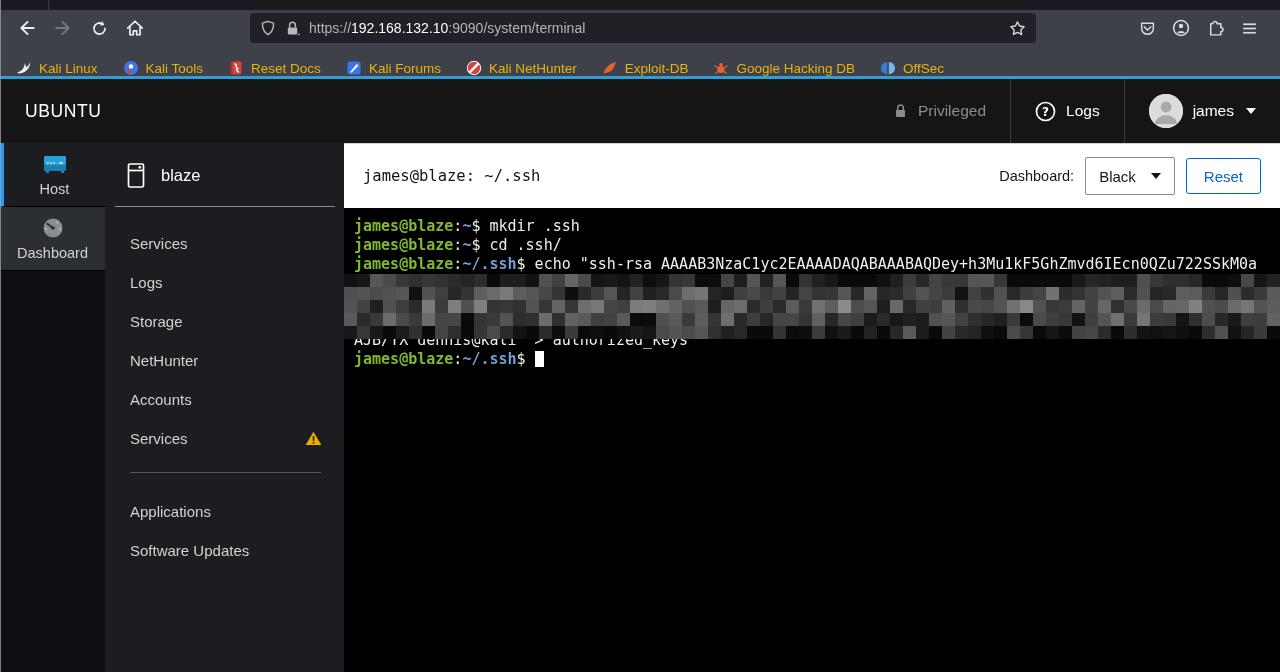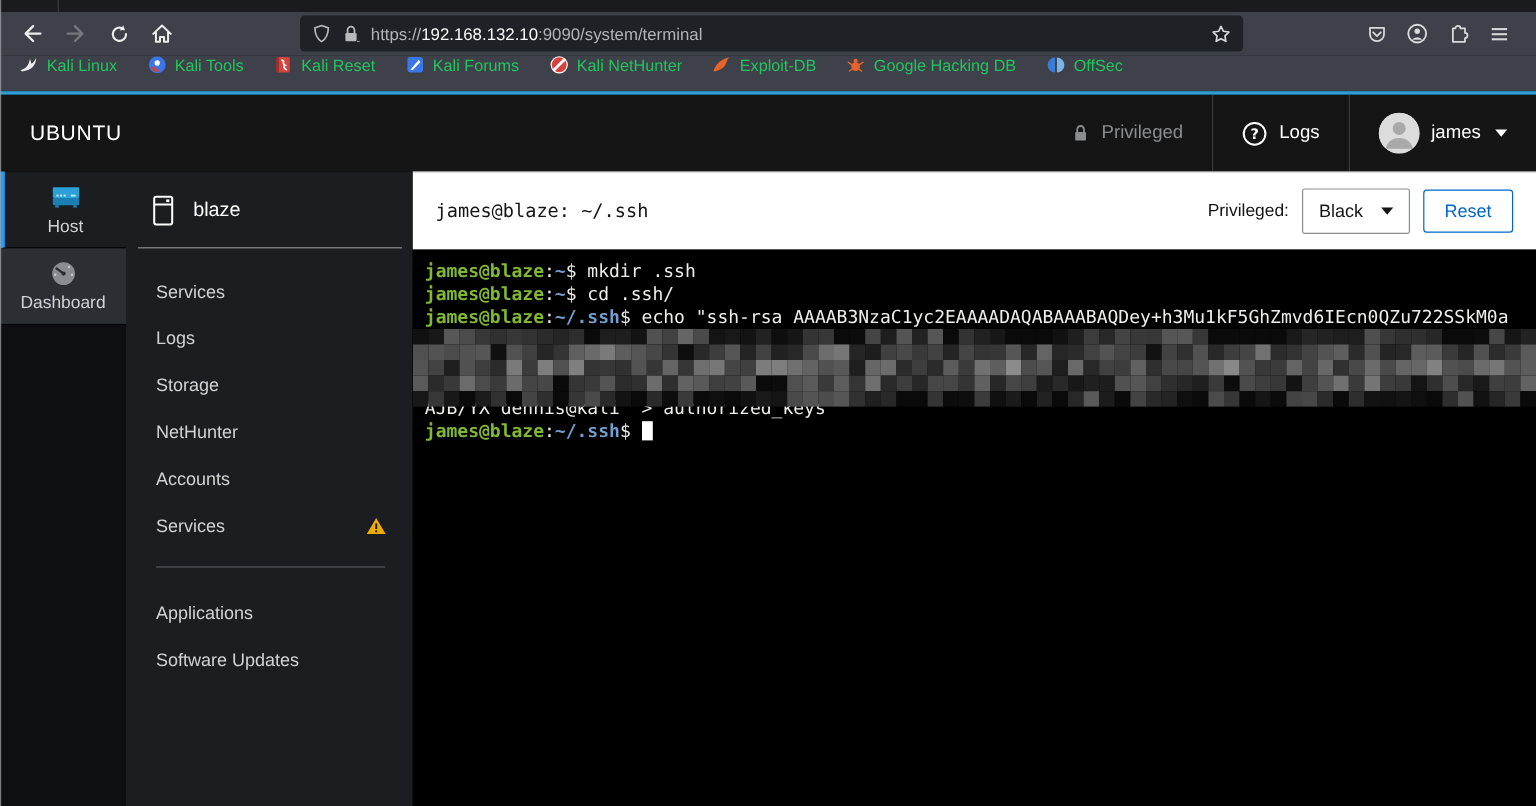--- a/index.html
+++ b/index.html
@@ -13,21 +13,21 @@
   .toolbar{height:36px;background:#3e4149;display:flex;align-items:center;padding:0 12px}
   .nav-btn{width:30px;height:30px;margin-right:6px;display:flex;align-items:center;justify-content:center;border-radius:4px}
   .urlbar{width:786px;height:30px;margin-left:94px;background:#1f2126;border-radius:4px;display:flex;align-items:center;padding:0 10px;box-sizing:border-box;font-size:14px;color:#b4b4b8}
   .urlbar .icn{margin-right:8px;display:flex}
   .url-text{white-space:nowrap;overflow:hidden}
   .url-host{color:#fbfbfc}
   .urlbar .spacer{flex:1}
   .tb-right{margin-left:auto;display:flex;align-items:center}
   .tb-right .nav-btn{margin-right:4px}
 
-  .bookmarks{height:30px;background:#3e4149;display:flex;align-items:flex-start;padding:0 16px;font-size:13.5px;color:#22c55e}
+  .bookmarks{height:30px;background:#3e4149;display:flex;align-items:flex-end;padding:0 16px;font-size:13.5px;color:#eab308}
   .bookmark{display:flex;align-items:center;gap:7px;margin-right:25px;white-space:nowrap}
   .fav{width:16px;height:16px;display:inline-flex}
   .accentline{height:3px;background:#2d9fd8}
 
   
   .masthead{position:absolute;top:79px;left:0;right:0;height:64px;background:#151515;display:flex;align-items:center;color:#fff}
   .brand{margin-left:25px;font-size:17.5px;letter-spacing:.6px;font-weight:normal}
   .mast-right{margin-left:auto;display:flex;align-items:stretch;height:100%}
   .mast-item{display:flex;align-items:center;gap:10px;padding:0 24px;font-size:15.5px}
   .mast-item.bordered{border-left:1px solid #3a3a3a}
@@ -172,21 +172,21 @@
         <span>Kali Tools</span>
       </span>
       <span class="bookmark">
         <span class="fav">
           <svg width="16" height="16" viewBox="0 0 16 16">
             <rect x="2.5" y="1.5" width="11" height="13" rx="1.5" fill="#d6423c"></rect>
             <rect x="2.5" y="1.5" width="2" height="13" fill="#a32f2b"></rect>
             <path d="M7 4 C10 5 6.5 7.5 9.5 8.5 C7.5 9.5 9.5 11.5 10.5 12" stroke="#fff" stroke-width="1.4" fill="none" stroke-linecap="round"></path>
           </svg>
         </span>
-        <span>Kali Reset</span>
+        <span>Reset Docs</span>
       </span>
       <span class="bookmark">
         <span class="fav">
           <svg width="16" height="16" viewBox="0 0 16 16">
             <rect x="1.5" y="1.5" width="13" height="13" rx="2.5" fill="#3b76e8"></rect>
             <path d="M4 12.2 L10.8 4 L12.4 5.6 L5.8 12.6 Z" fill="#fff"></path>
           </svg>
         </span>
         <span>Kali Forums</span>
       </span>
@@ -336,21 +336,21 @@
       <div class="nav-item">
         <span>Software Updates</span>
       </div>
     </div>
 </div>
 
 <div class="main">
   <div class="term-header">
     <span class="term-title">james@blaze: ~/.ssh</span>
     <div class="term-controls">
-      <span class="appearance-label">Privileged:</span>
+      <span class="appearance-label">Dashboard:</span>
       <div class="select">
         <span>Black</span>
         <span class="caret-dark"></span>
       </div>
       <button class="reset-btn">Reset</button>
     </div>
   </div>
   <div class="term-screen">
       <div class="term-line"><span class="seg-user">james@blaze</span><span class="seg-plain">:</span><span class="seg-path">~</span><span class="seg-plain">$ mkdir .ssh</span></div>
       <div class="term-line"><span class="seg-user">james@blaze</span><span class="seg-plain">:</span><span class="seg-path">~</span><span class="seg-plain">$ cd .ssh/</span></div>

